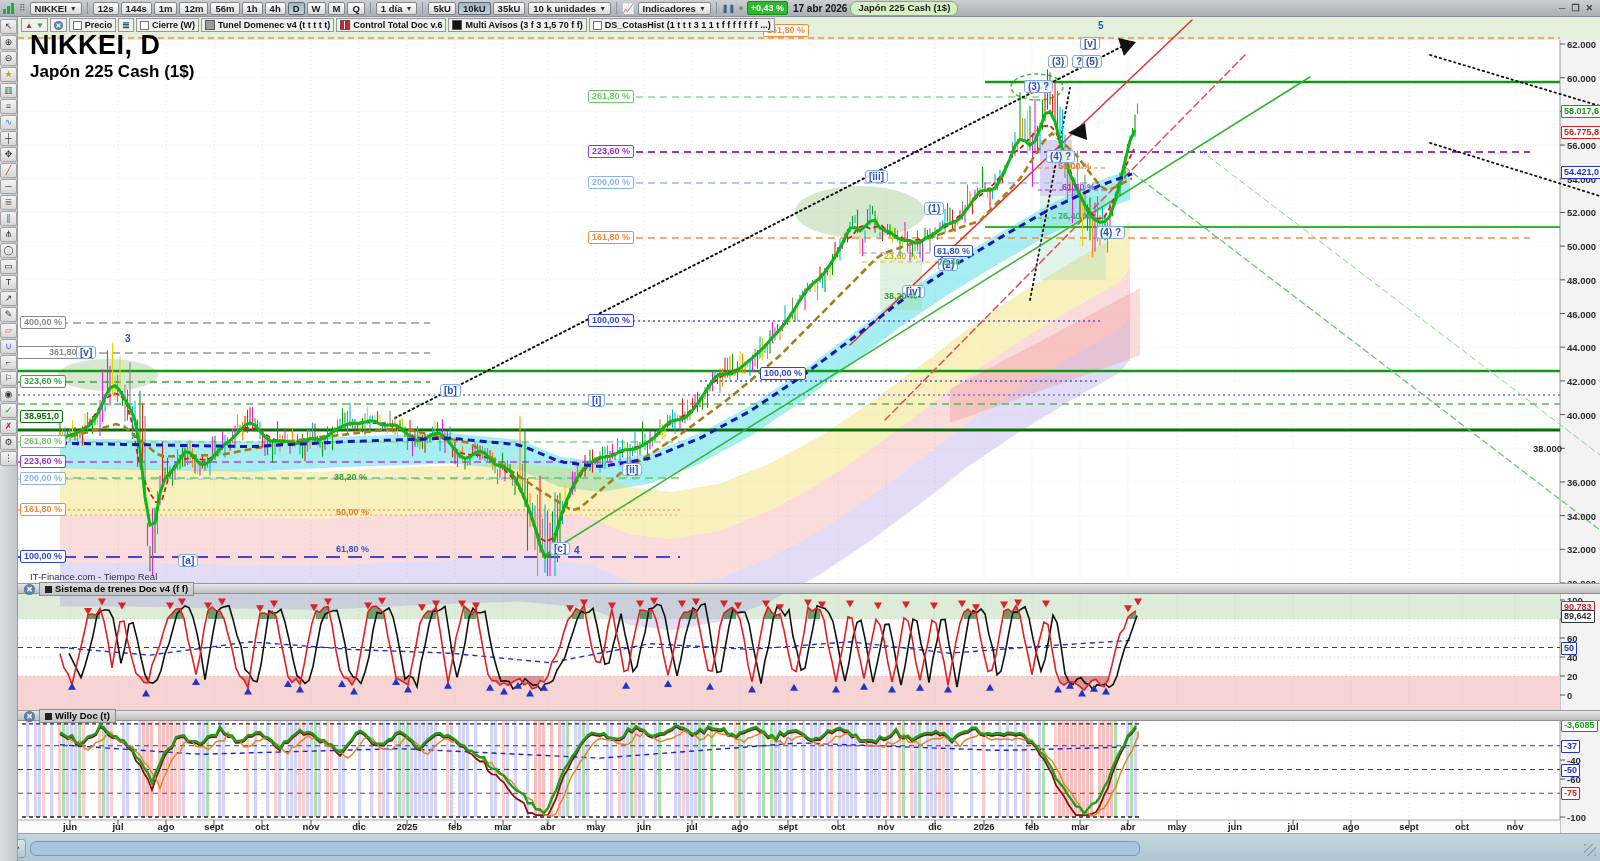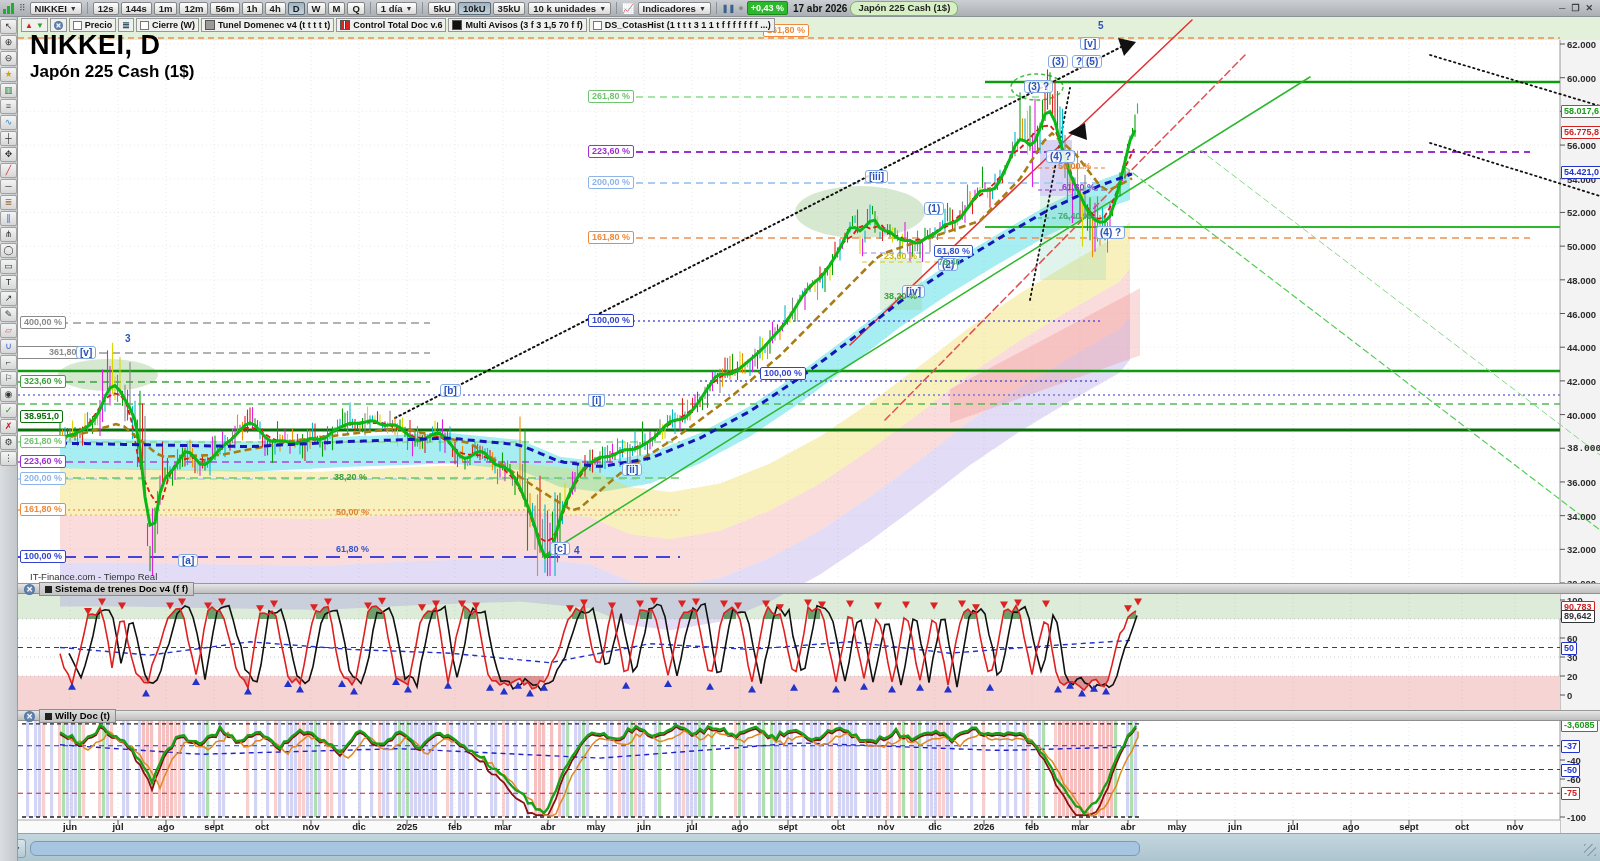--- a/index.html
+++ b/index.html
@@ -1256,32 +1256,32 @@
       <div class="axis-tick" style="left:1567px;top:106.375px;">58.000</div>
       <div class="axis-tick" style="left:1567px;top:140.0625px;">56.000</div>
       <div class="axis-tick" style="left:1567px;top:173.75px;">54.000</div>
       <div class="axis-tick" style="left:1567px;top:207.4375px;">52.000</div>
       <div class="axis-tick" style="left:1567px;top:241.125px;">50.000</div>
       <div class="axis-tick" style="left:1567px;top:274.8125px;">48.000</div>
       <div class="axis-tick" style="left:1567px;top:308.5px;">46.000</div>
       <div class="axis-tick" style="left:1567px;top:342.1875px;">44.000</div>
       <div class="axis-tick" style="left:1567px;top:375.875px;">42.000</div>
       <div class="axis-tick" style="left:1567px;top:409.5625px;">40.000</div>
-      <div class="axis-tick" style="left:1567px;top:443.25px;font-family:Liberation Mono, monospace;">38.000</div>
+      <div class="axis-tick" style="left:1533px;top:443.25px;">38.000</div>
       <div class="axis-tick" style="left:1567px;top:476.9375px;">36.000</div>
       <div class="axis-tick" style="left:1567px;top:510.625px;">34.000</div>
       <div class="axis-tick" style="left:1567px;top:544.3125px;">32.000</div>
       <div class="axis-tick" style="left:1567px;top:578px;">30.000</div>
       <div class="vbadge" style="left:1561px;top:105.07855000000002px;color:#1a9c1a;border-color:#1a9c1a;">58.017,6</div>
       <div class="vbadge" style="left:1561px;top:125.99511874999996px;color:#d02020;border-color:#d02020;">56.775,8</div>
       <div class="vbadge" style="left:1561px;top:165.65878125px;color:#2233cc;border-color:#2233cc;">54.421,0</div>
       <div class="axis-tick" style="left:1567px;top:595px;">100</div>
       <div class="axis-tick" style="left:1567px;top:614px;">80</div>
       <div class="axis-tick" style="left:1567px;top:633px;">60</div>
-      <div class="axis-tick" style="left:1567px;top:652px;">30</div>
+      <div class="axis-tick" style="left:1567px;top:652px;">40</div>
       <div class="axis-tick" style="left:1567px;top:671px;">20</div>
       <div class="axis-tick" style="left:1567px;top:690px;">0</div>
       <div class="vbadge" style="left:1561px;top:600.65px;color:#d02020;border-color:#d02020;">90,783</div>
       <div class="vbadge" style="left:1561px;top:610.15px;color:#333333;border-color:#333333;">89,642</div>
       <div class="vbadge" style="left:1561px;top:641.5px;color:#2233cc;border-color:#2233cc;">50</div>
       <div class="axis-tick" style="left:1567px;top:755px;">-40</div>
       <div class="axis-tick" style="left:1567px;top:774px;">-60</div>
       <div class="axis-tick" style="left:1567px;top:812px;">-100</div>
       <div class="vbadge" style="left:1561px;top:719.42px;color:#1a9c1a;border-color:#1a9c1a;">-3,6085</div>
       <div class="vbadge" style="left:1561px;top:739.75px;color:#2233cc;border-color:#2233cc;">-37</div>

